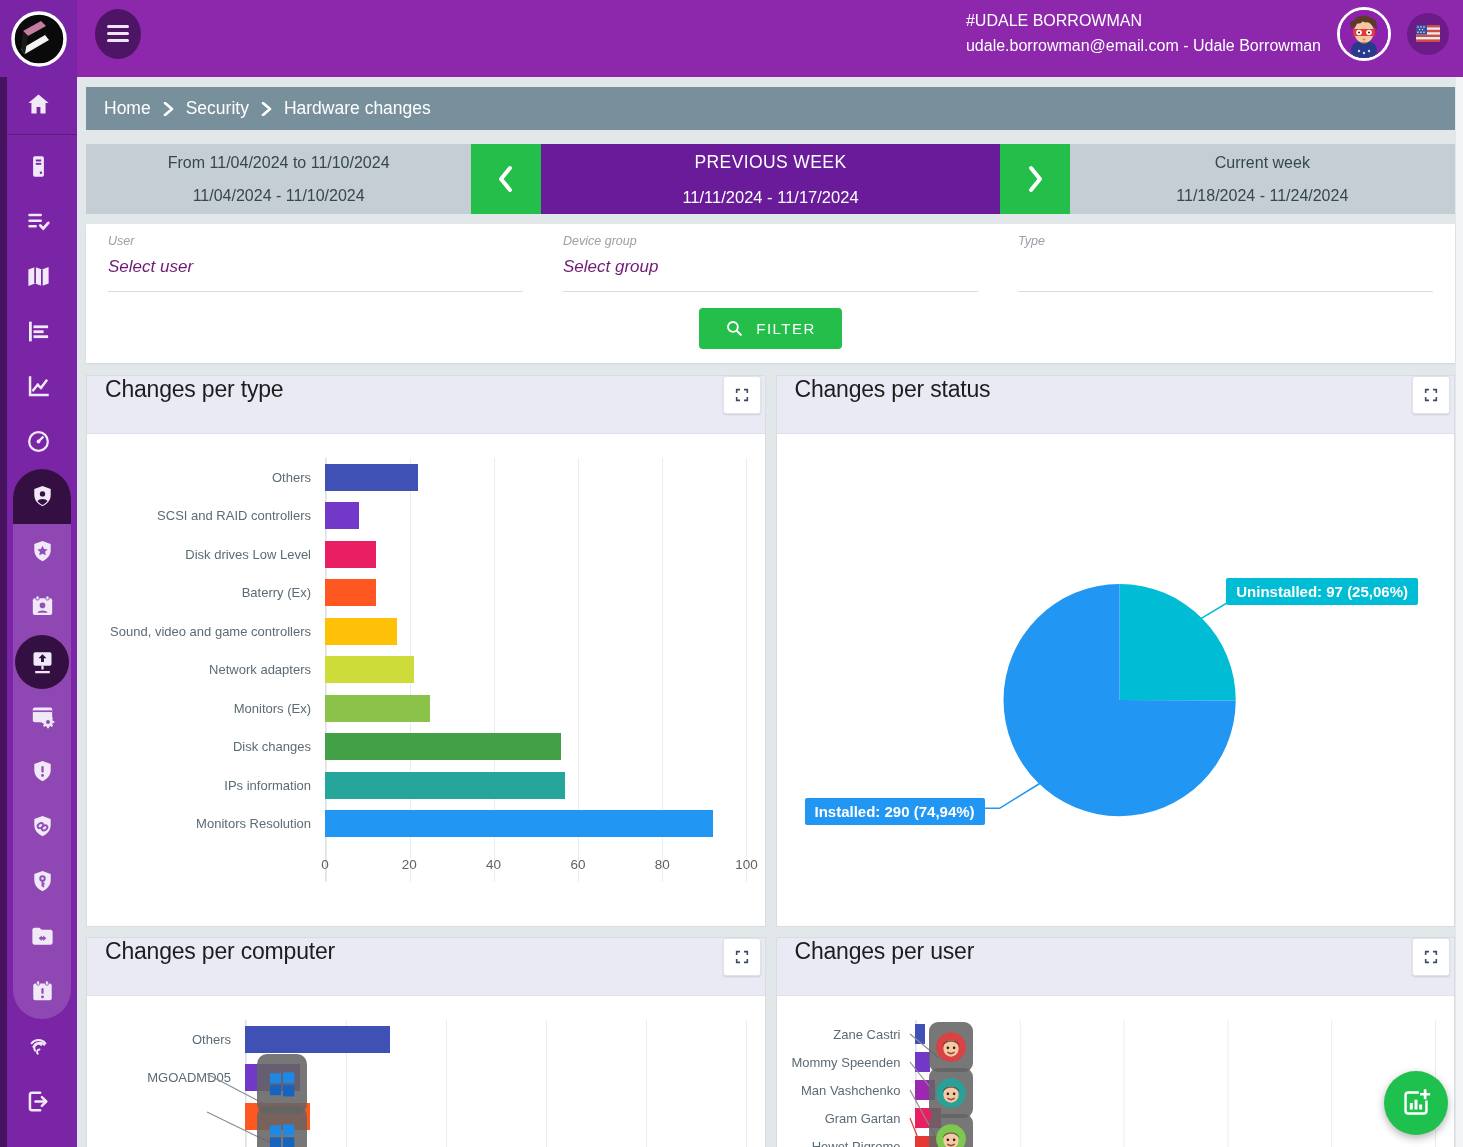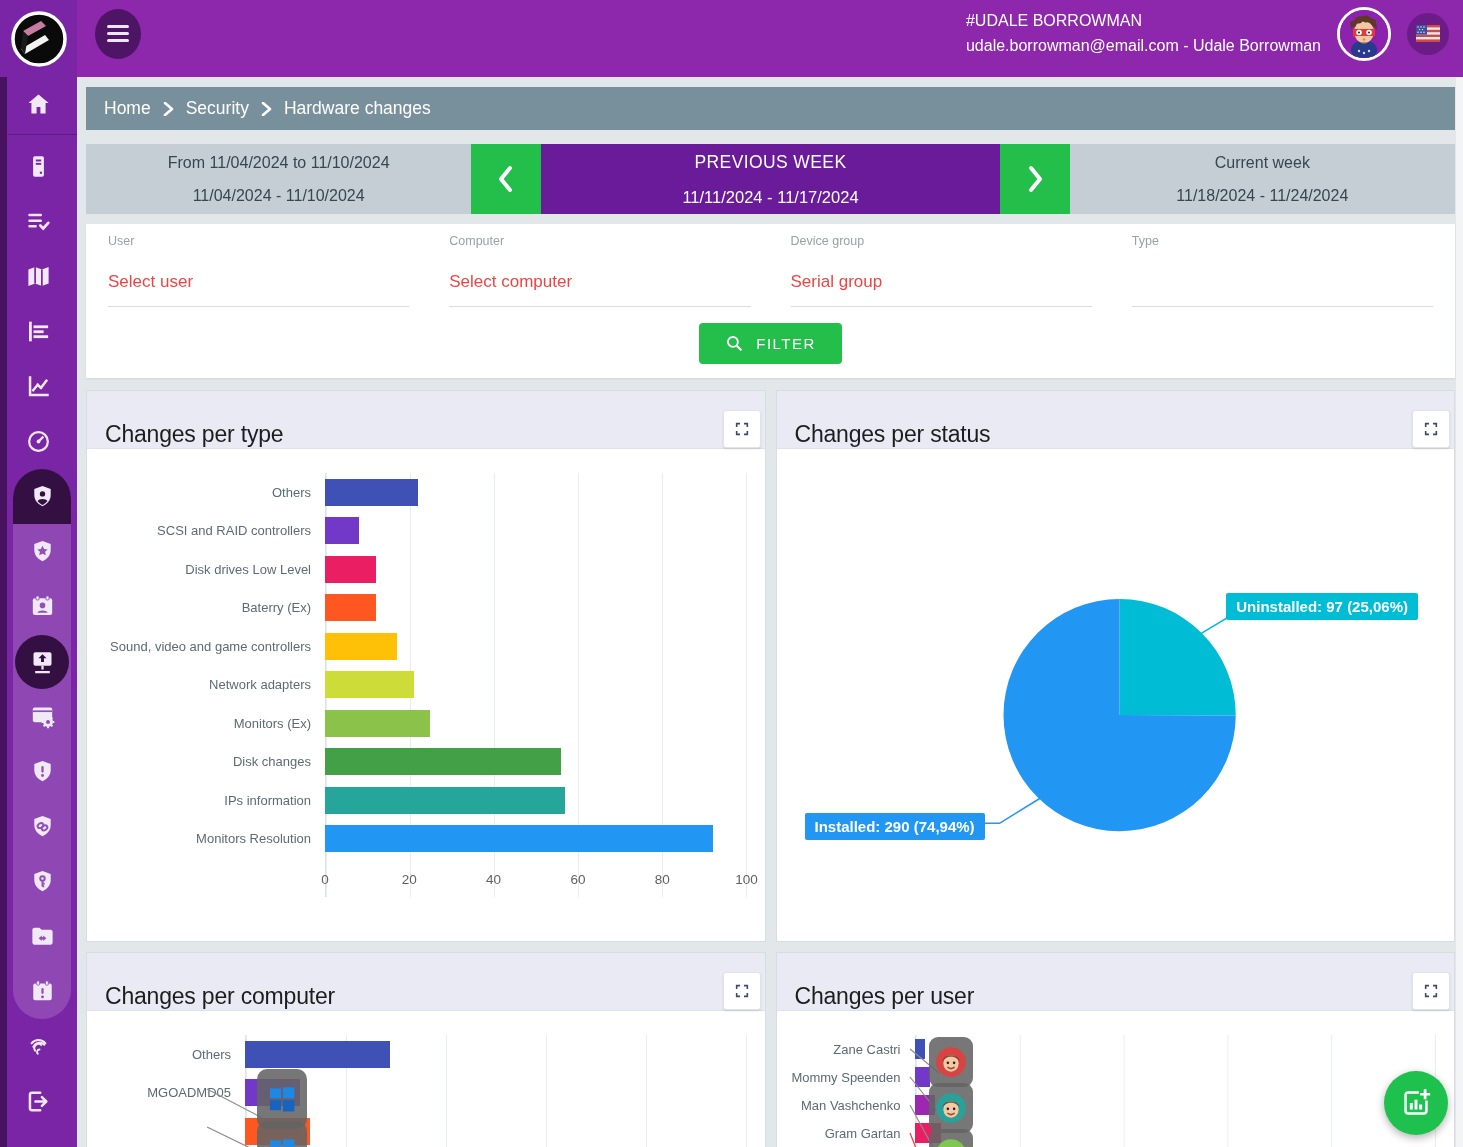--- a/index.html
+++ b/index.html
@@ -41,31 +41,31 @@
   .wn-seg { display:flex; flex-direction:column; align-items:center; justify-content:center; gap:15px; }
   .wn-gray { background:#c5ced5; color:#37474f; flex:1 1 385px; font-size:16px; cursor:pointer; }
   .wn-purple { background:#6a1b9a; color:#fff; flex:1 1 458px; cursor:default; }
   .wn-purple .l1 { font-size:17.5px; letter-spacing:.4px; }
   .wn-purple .l2 { font-size:16.5px; }
   .wn-arrow { width:70px; border:none; background:#24be4b; display:flex; align-items:center; justify-content:center; cursor:pointer; }
   .wn-arrow svg { width:24px; height:30px; }
 
   .filter-card { background:#fff; margin-top:10px; padding:10px 22px 14px 22px; box-shadow:0 1px 2px rgba(0,0,0,.08); }
   .filter-fields { display:flex; gap:40px; }
-  .f-col { flex:1; }
+  .f-col { flex:1;font-style:italic; }
   .f-label { font-size:12.5px; color:#9aa0a6; }
-  .f-value { font-size:17px; color:#ef4444; margin-top:24px; height:22px; }
+  .f-value { font-size:17px; color:#701a75; margin-top:9px; height:22px; }
   .f-line { height:1px; background:#dadce0; margin-top:12px; }
   .filter-actions { display:flex; justify-content:center; margin-top:16px; }
   .filter-btn { background:#24be4b; color:#fff; border:none; border-radius:4px; font-size:15px; letter-spacing:1.5px; padding:11px 26px; display:flex; align-items:center; gap:12px; cursor:pointer; font-family:inherit; }
   .filter-btn svg { width:19px; height:19px; }
 
   .grid { display:grid; grid-template-columns:1fr 1fr; gap:10px; margin-top:12px; }
   .panel { background:#fff; border:1px solid #d9dce3; }
-  .panel-hd { height:58px; background:#e9eaf3; border-bottom:1px solid #dfe1ec; display:flex; align-items:flex-end; justify-content:space-between; padding:0 4px 0 18px; }
+  .panel-hd { height:58px; background:#e9eaf3; border-bottom:1px solid #dfe1ec; display:flex; align-items:flex-start; justify-content:space-between; padding:0 4px 0 18px; }
   .panel-title { font-size:23px; color:#1d1d1f; letter-spacing:-.2px; }
   .expand-btn { width:38px; height:38px; background:#fff; border:1px solid #e2e3ea; border-radius:3px; box-shadow:0 1px 2px rgba(0,0,0,.12); display:flex; align-items:center; justify-content:center; cursor:pointer; }
   .expand-btn svg { width:16px; height:16px; }
   .panel-body { position:relative; padding:24px 18px 10px 10px; }
   .panel.row1 { height:552px; }
   .panel.row2 { height:600px; }
   .panel.row1 .panel-body { height:493px; }
 
   
   .bc { position:relative; }
@@ -404,27 +404,22 @@
   </div>
 
   <div class="filter-card">
     <div class="filter-fields" id="filter-fields">
         <div class="f-col">
        <div class="f-label">User</div>
        <div class="f-value">Select user</div>
        <div class="f-line"></div>
      </div>
         <div class="f-col">
-       <div class="f-label">Computer</div>
-       <div class="f-value">Select computer</div>
-       <div class="f-line"></div>
-     </div>
-        <div class="f-col">
        <div class="f-label">Device group</div>
-       <div class="f-value">Serial group</div>
+       <div class="f-value">Select group</div>
        <div class="f-line"></div>
      </div>
         <div class="f-col">
        <div class="f-label">Type</div>
        <div class="f-value"></div>
        <div class="f-line"></div>
      </div>
       </div>
     <div class="filter-actions">
       <button class="filter-btn">

